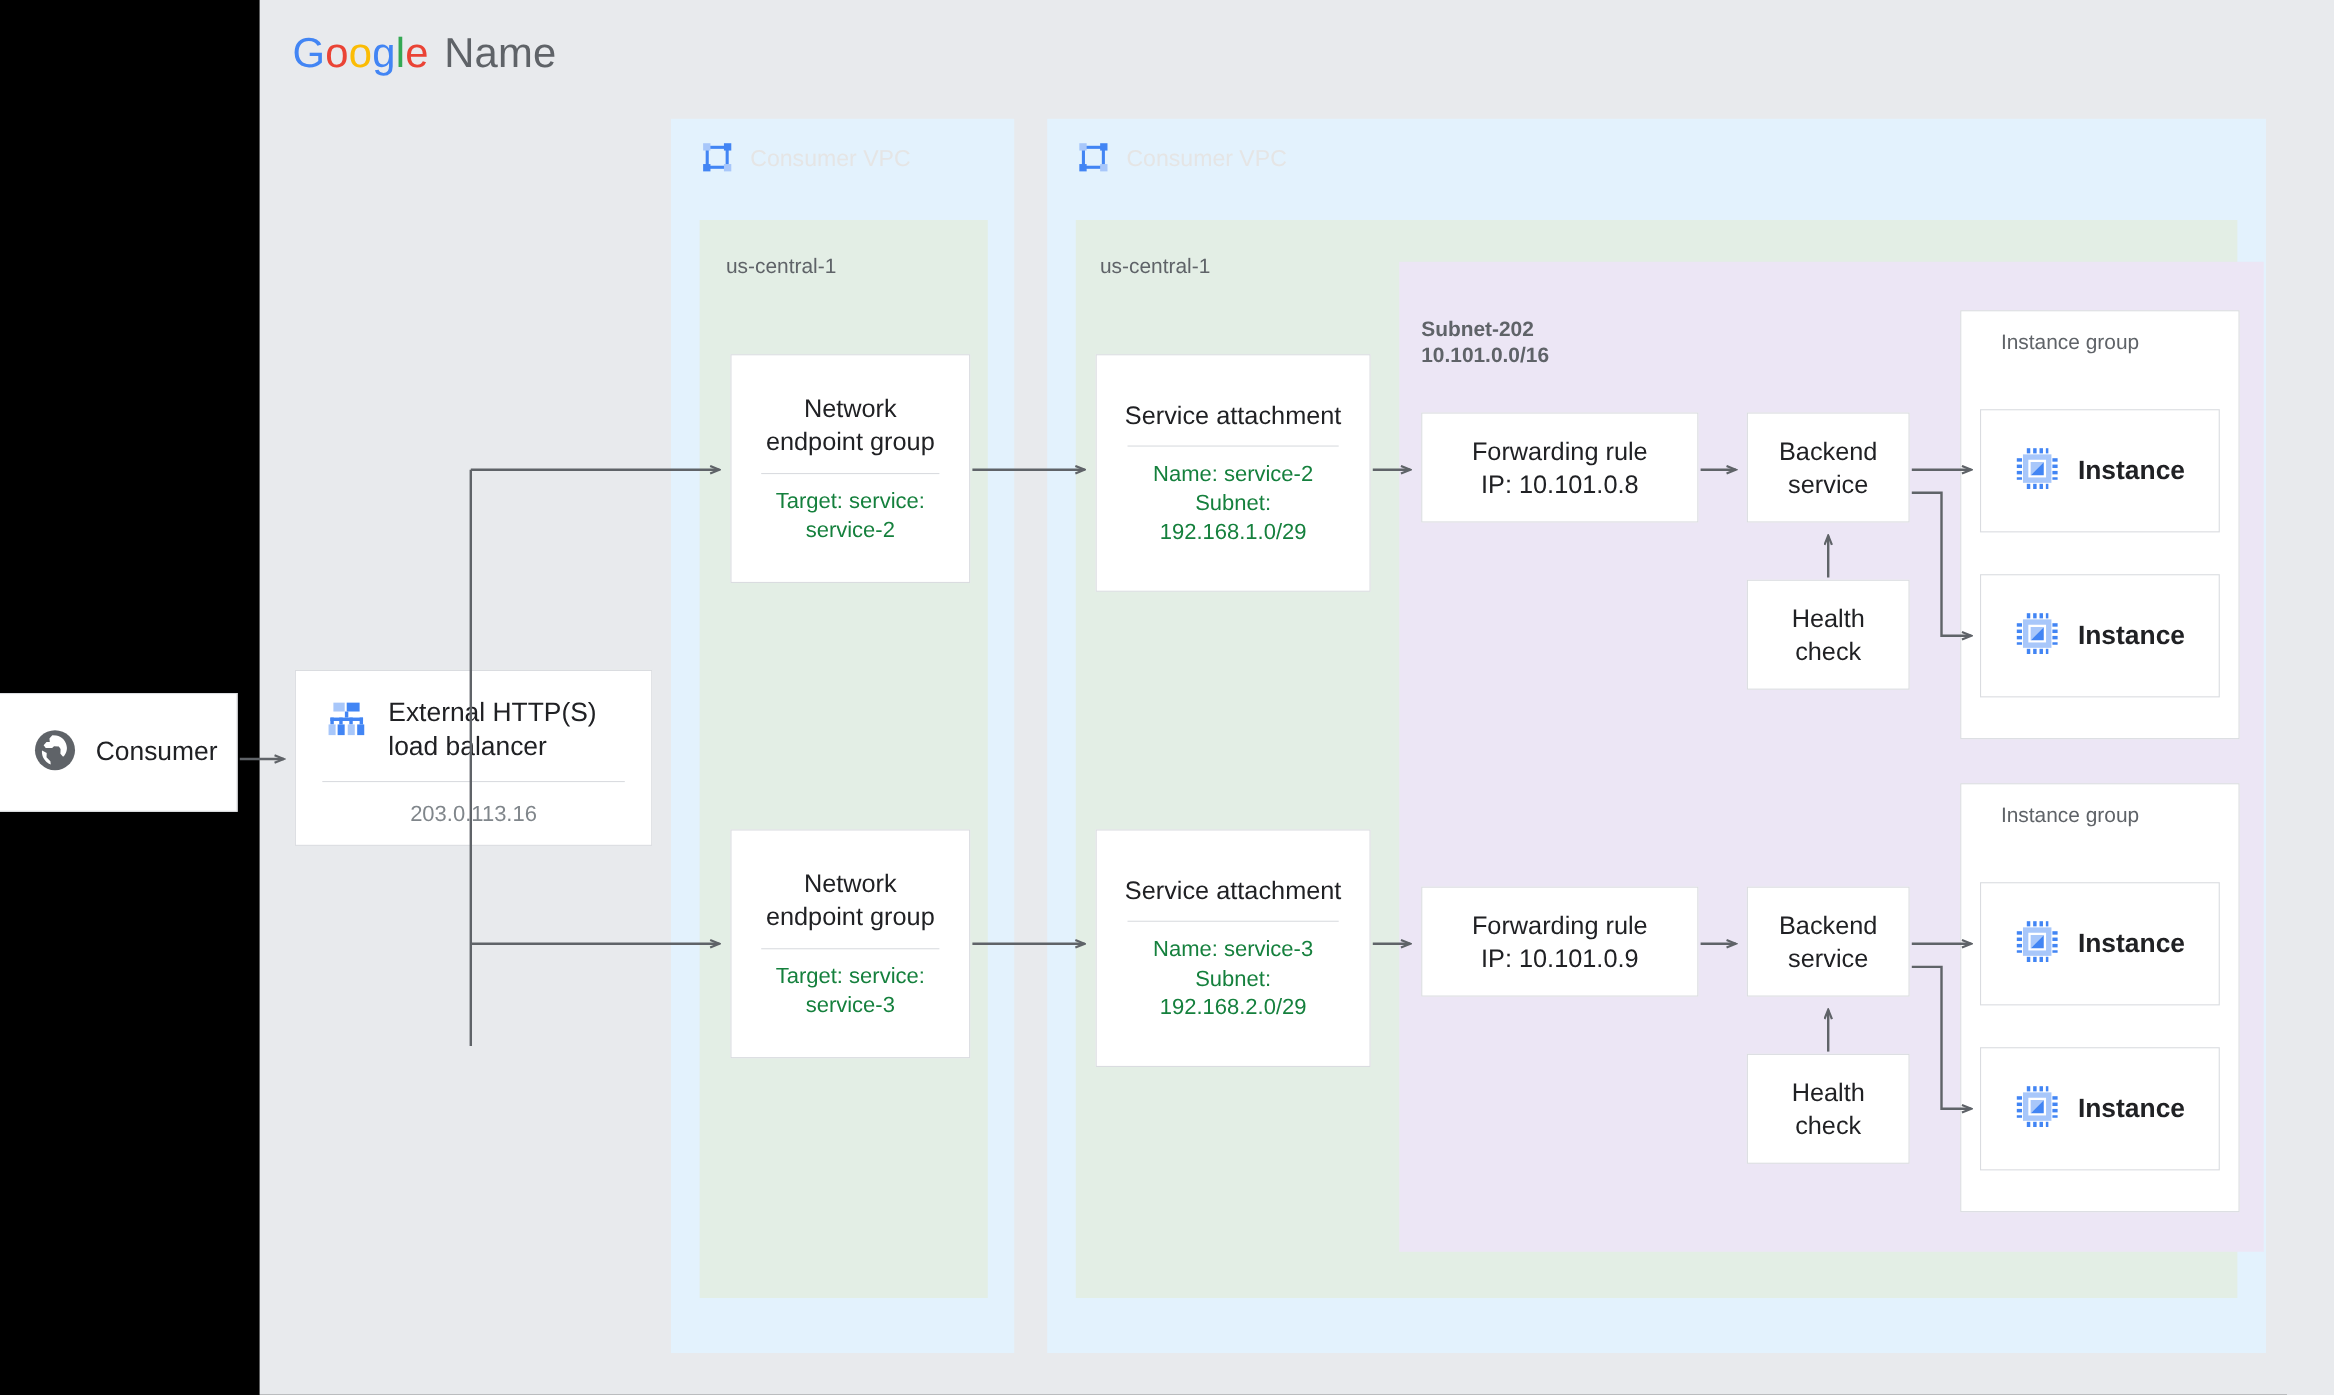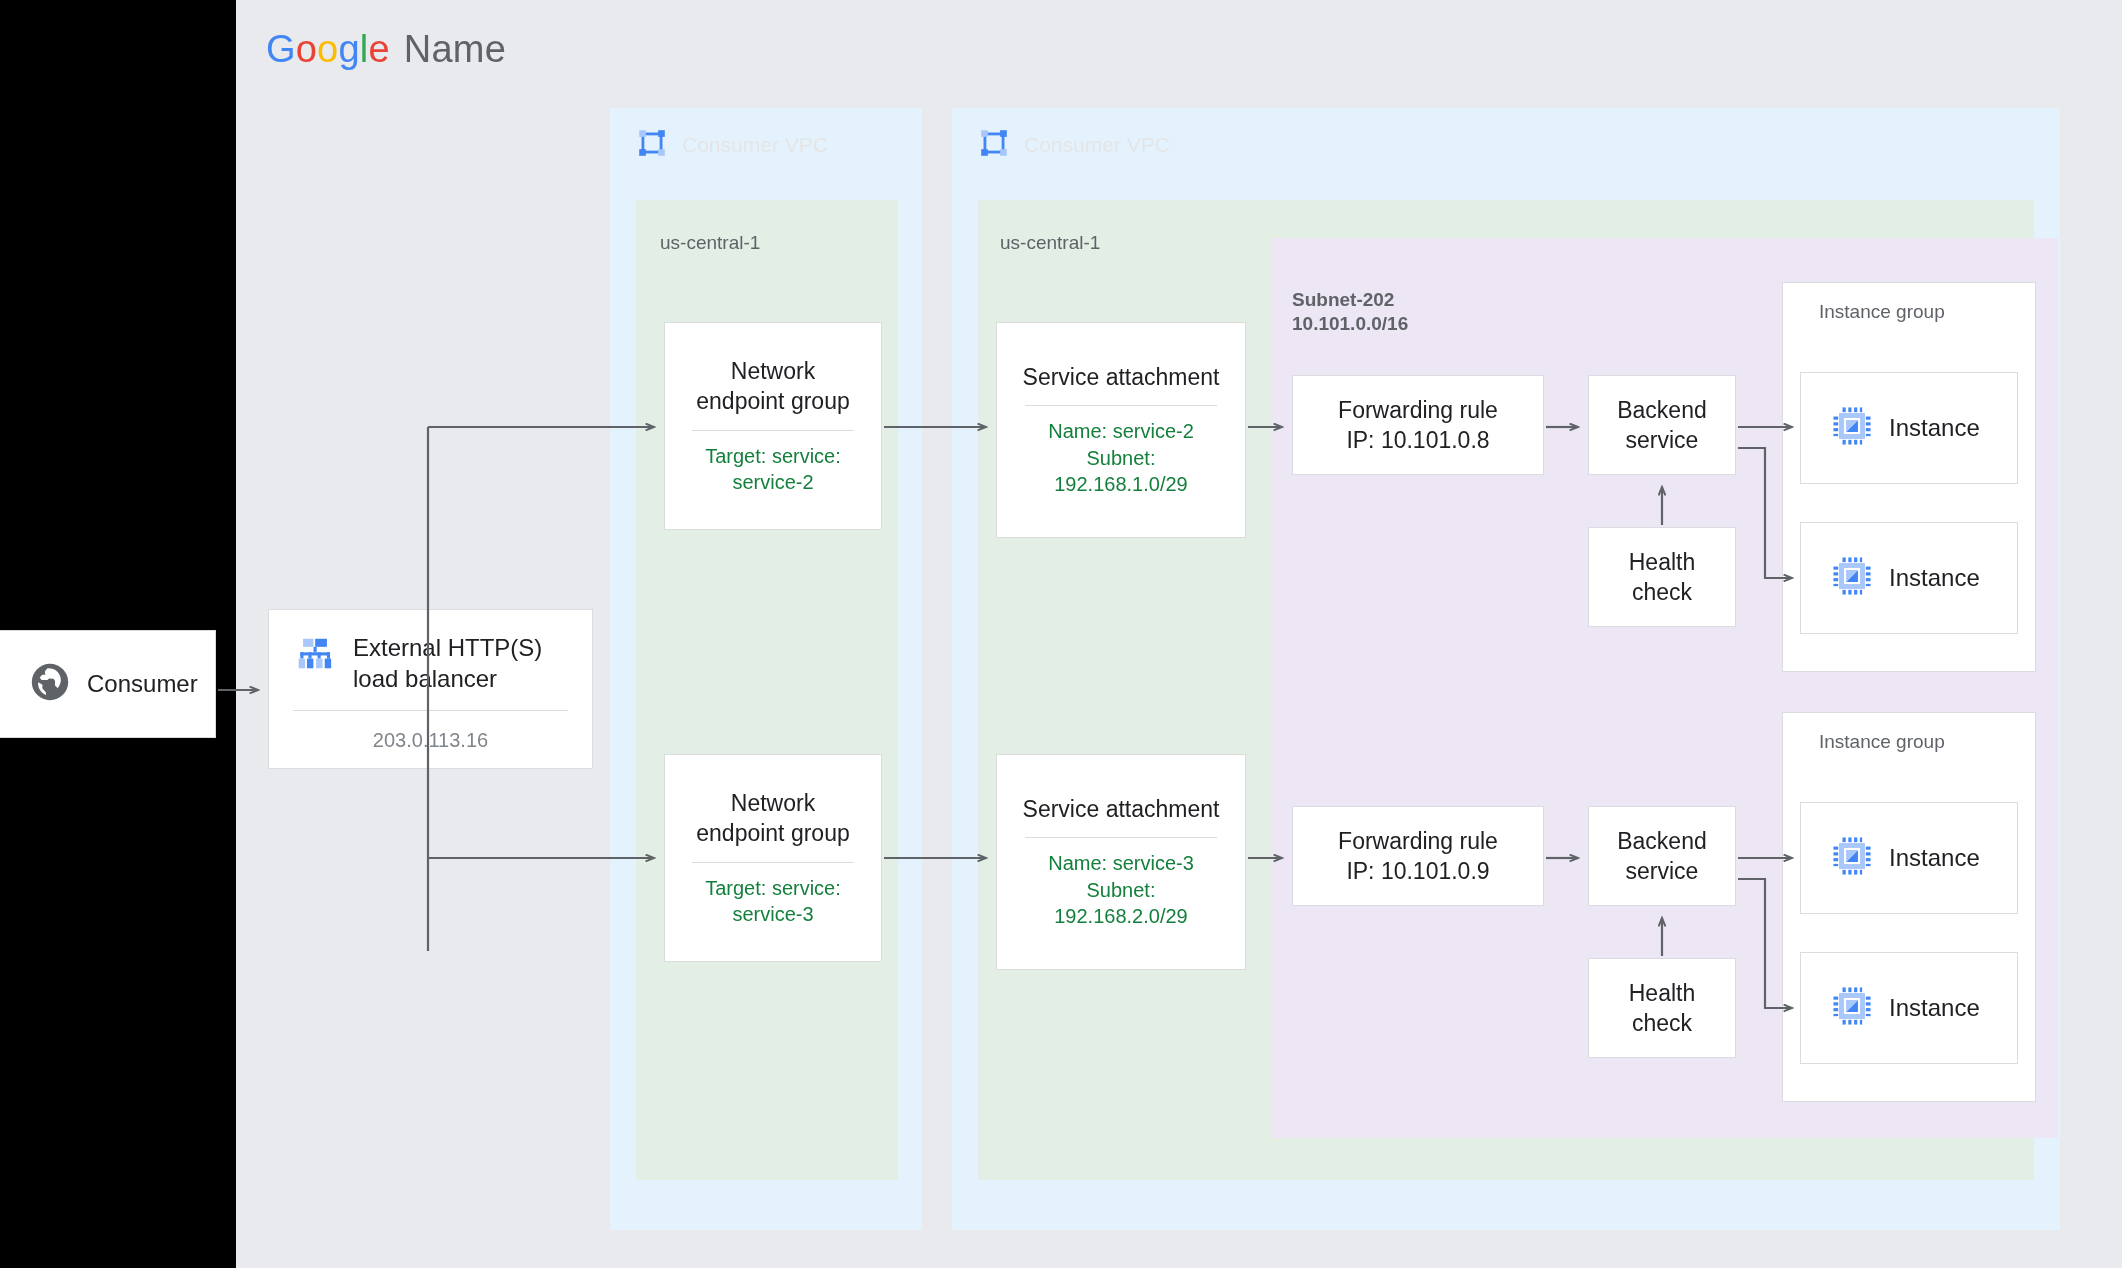--- a/index.html
+++ b/index.html
@@ -34,21 +34,21 @@
 
   
   .iconbox{position:absolute;background:#fff;border:1px solid #dadce0;box-sizing:border-box;}
   .iconrow{display:flex;align-items:center;gap:16px;}
   .iconrow .lbl{font-size:24px;color:#202124;line-height:1.3;}
 
   
   .instgroup{position:absolute;background:#fff;border:1px solid #dadce0;box-sizing:border-box;}
   .instgroup .ig-label{position:absolute;left:36px;top:18px;font-size:19px;color:#5f6368;}
   .instbox{position:absolute;background:#fff;border:1px solid #dadce0;box-sizing:border-box;
-           display:flex;align-items:center;padding-left:30px;gap:16px;}
+           display:flex;align-items:center;padding-left:30px;gap:16px;font-weight:bold;}
   .instbox .lbl{font-size:24px;color:#202124;}
 
   
   svg.edges{position:absolute;left:0;top:0;width:2122px;height:1268px;overflow:visible;pointer-events:none;}
   .ln{stroke:#5f6368;stroke-width:2.2;fill:none;}
 </style>
 </head>
 <body>
 
 <div id="root">

